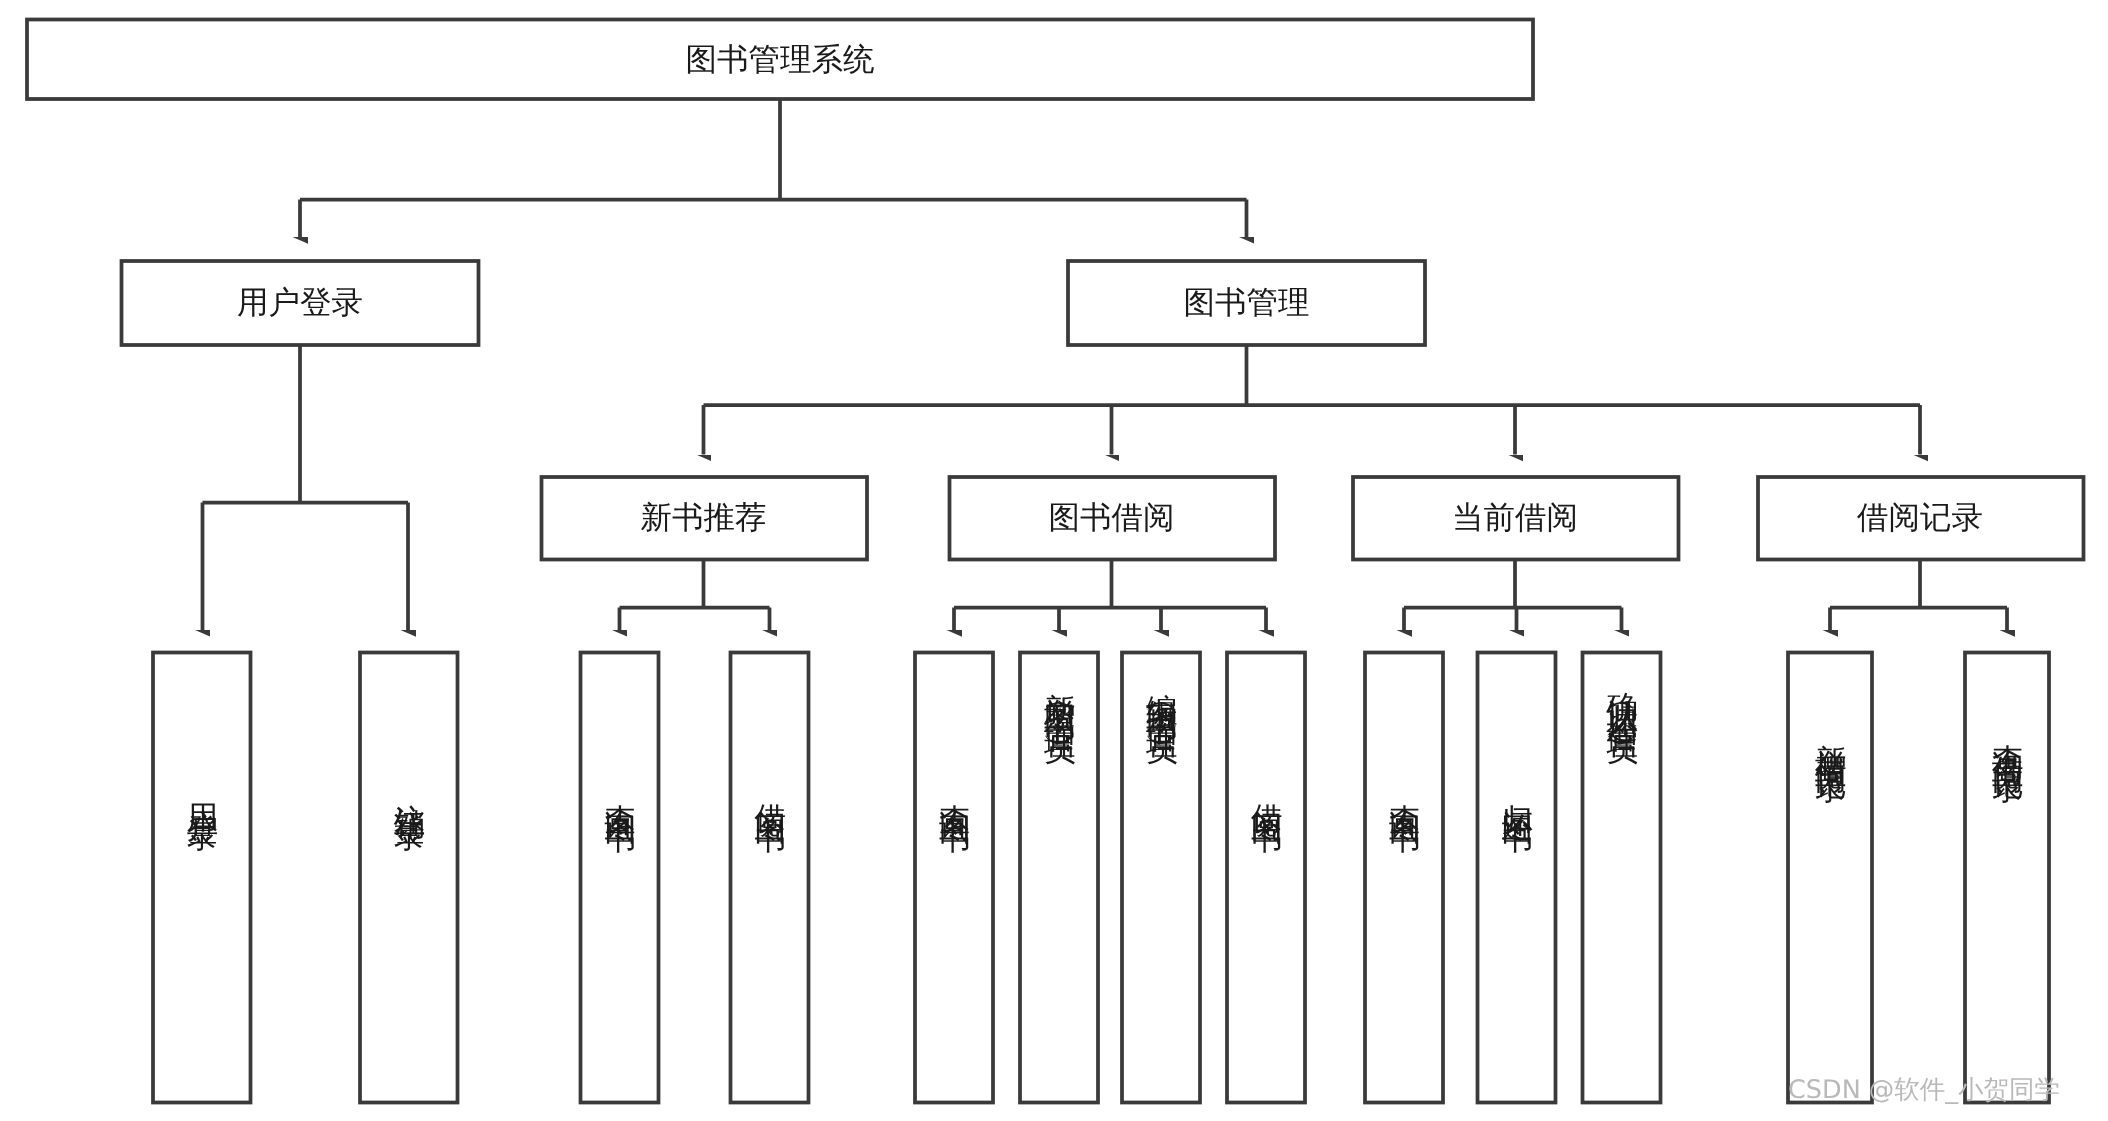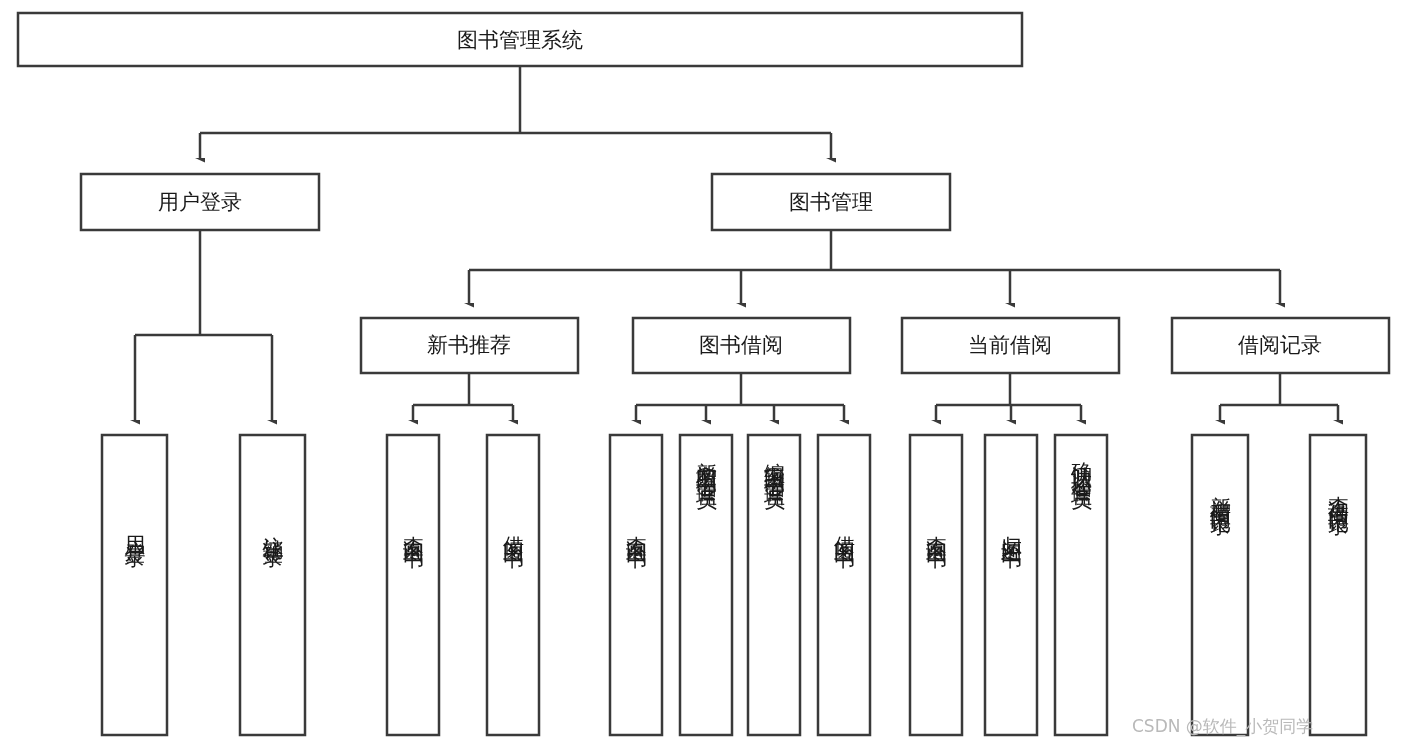--- a/index.html
+++ b/index.html
@@ -216,15 +216,15 @@
   <div class="node-label-v-wrap" style="left:1055px; top:435px; width:52px; height:300px;">
     <span class="node-label-v" style="margin-top:10px;">确认归还（管理员）</span>
   </div>
   <div class="node-label-v-wrap" style="left:1192px; top:435px; width:56px; height:300px;">
     <span class="node-label-v" style="margin-top:44px;">新增借阅记录</span>
   </div>
   <div class="node-label-v-wrap" style="left:1310px; top:435px; width:56px; height:300px;">
     <span class="node-label-v" style="margin-top:44px;">查询借阅记录</span>
   </div>
 
-  <div id="watermark" style="left:1132px; top:715px;">CSDN @软件_小贺同学</div>
+  <div id="watermark" style="left:1192px; top:715px;">CSDN @软件_小贺同学</div>
 
 </div>
 
 </body></html>

